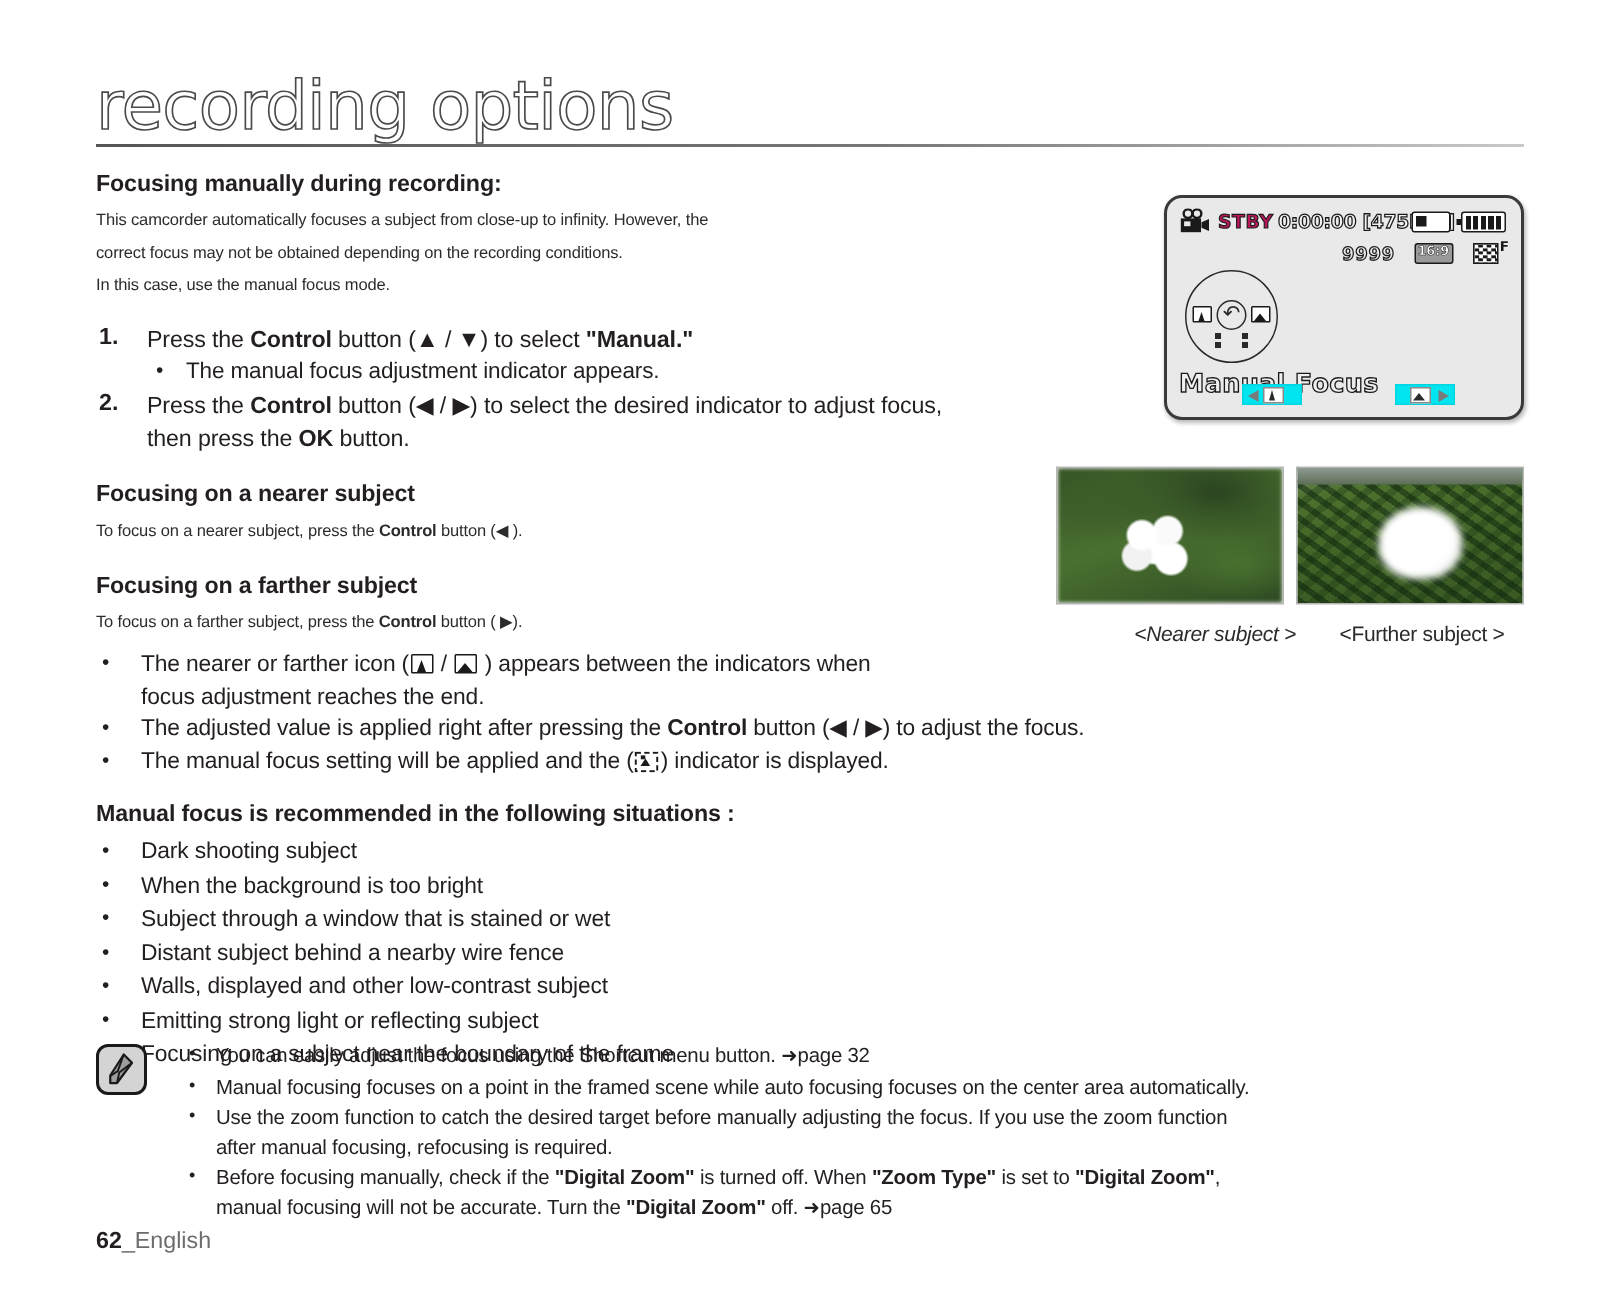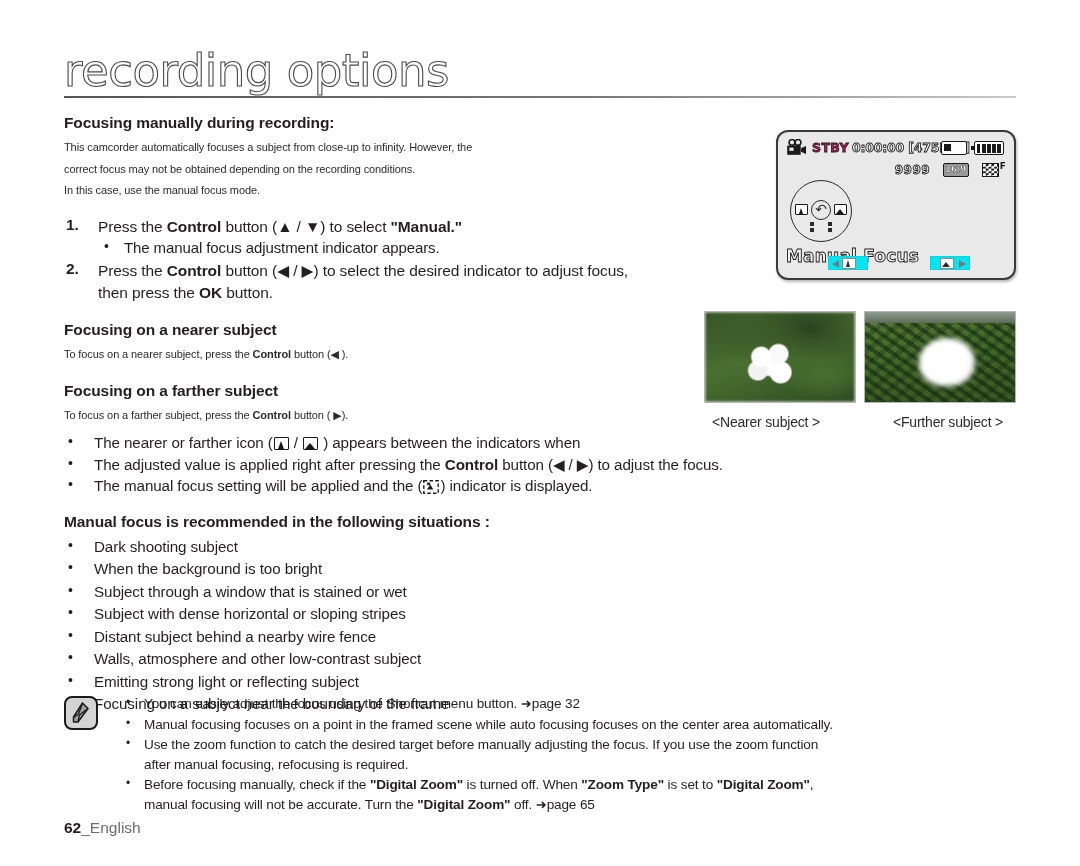--- a/index.html
+++ b/index.html
@@ -261,21 +261,21 @@
   }
   .p2 .flower{
     position:absolute;left:54px;top:26px;width:56px;height:48px;
     border-radius:50% 50% 45% 45%;
     background:radial-gradient(circle at 45% 42%, #ffffff 0 58%, #eef0ee 72%, rgba(235,238,235,0) 92%);
     filter:blur(2.6px);
   }
   .cap{
     position:absolute;top:414px;font-size:14px;color:#2b2b2b;letter-spacing:-0.2px;
   }
-  .cap.c1{left:712px;width:152px;text-align:left;}
+  .cap.c1{left:712px;width:152px;text-align:right;font-style:italic;}
   .cap.c2{left:872px;width:152px;text-align:center;}
 
   
   .note{position:absolute;left:64px;top:694px;width:960px;}
   .note-icon{
     position:absolute;left:0;top:2px;width:34px;height:34px;
     border:2.4px solid #1a1a1a;border-radius:8px;background:#d4d4d4;box-sizing:border-box;
   }
   .note-icon svg{position:absolute;left:5px;top:4px;}
   .note ul{margin:0;padding:0;list-style:none;margin-left:56px;}
@@ -327,39 +327,38 @@
     <p class="para"><span>To focus on a nearer subject, press the </span><b>Control</b><span> button (◀ ).</span></p>
 
     <div class="gap14"></div>
 
     <h2 class="sub">Focusing on a farther subject</h2>
     <p class="para"><span>To focus on a farther subject, press the </span><b>Control</b><span> button ( ▶).</span></p>
 
     <div class="gap6"></div>
 
     <ul class="b">
-      <li><span>The nearer or farther icon (</span><span class="ic near"></span><span> / </span><span class="ic far"></span><span> ) appears between the indicators when</span><br></li>
+      <li><span>The nearer or farther icon (</span><span class="ic near"></span><span> / </span><span class="ic far"></span><span> ) appears between the indicators when</span><br><span>focus adjustment reaches the end.</span></li>
       <li><span>The adjusted value is applied right after pressing the </span><b>Control</b><span> button (◀ / ▶) to adjust the focus.</span></li>
       <li><span>The manual focus setting will be applied and the (</span><span class="ic mf"><svg width="16" height="14" viewBox="0 0 16 14">
               <rect x="0.8" y="0.8" width="14.4" height="12.4" fill="none" stroke="#1a1a1a" stroke-width="1.4" stroke-dasharray="3.5 2.2"></rect>
               <path d="M4 9.6 L7.3 4.6 L10.4 9.6 Z" fill="#1a1a1a"></path>
               <rect x="4.2" y="2.6" width="3" height="2.6" fill="#1a1a1a"></rect>
             </svg></span><span>) indicator is displayed.</span></li>
     </ul>
 
     <div class="gap14"></div>
 
     <h2 class="sub">Manual focus is recommended in the following situations :</h2>
     <ul class="b tight">
       <li>Dark shooting subject</li>
       <li>When the background is too bright</li>
       <li>Subject through a window that is stained or wet</li>
-      <li>Subject with dense horizontal or sloping stripes</li>
       <li>Distant subject behind a nearby wire fence</li>
-      <li>Walls, atmosphere and other low-contrast subject</li>
+      <li>Walls, displayed and other low-contrast subject</li>
       <li>Emitting strong light or reflecting subject</li>
       <li>Focusing on a subject near the boundary of the frame</li>
     </ul>
   </div>
 
   <div class="lcd-wrap">
     <div class="lcd-row1">
       <span class="cam-icon">
         <svg width="21" height="17" viewBox="0 0 21 17">
           <circle cx="6" cy="3.4" r="2.9" fill="none" stroke="#1a1a1a" stroke-width="1.6"></circle>

